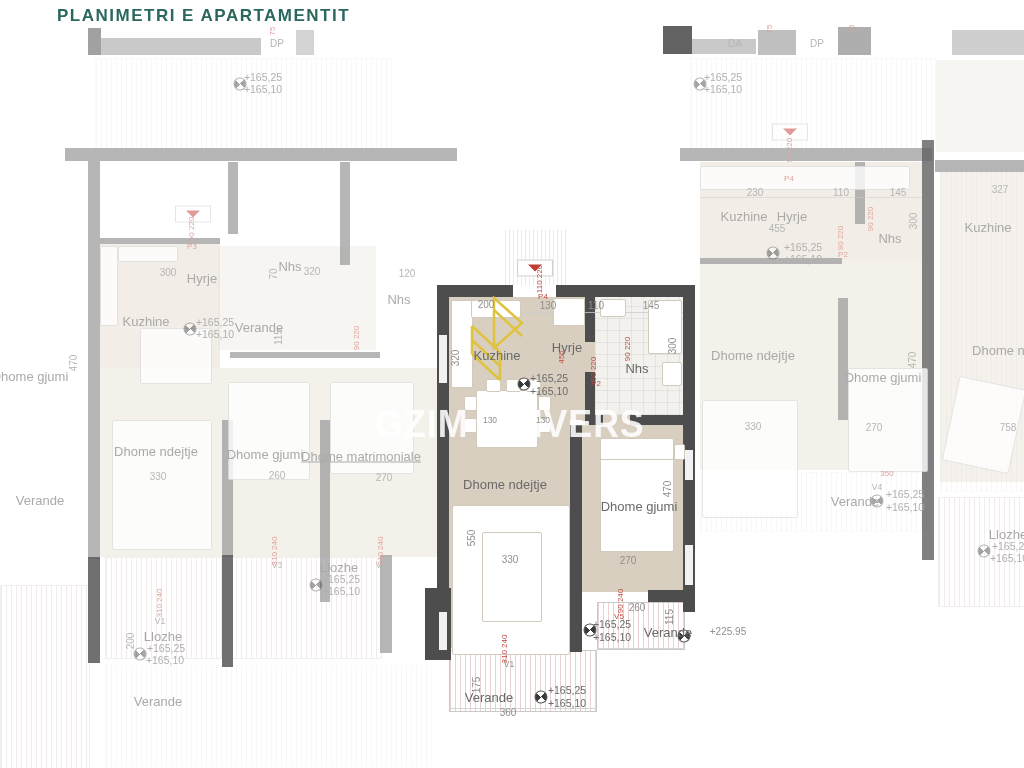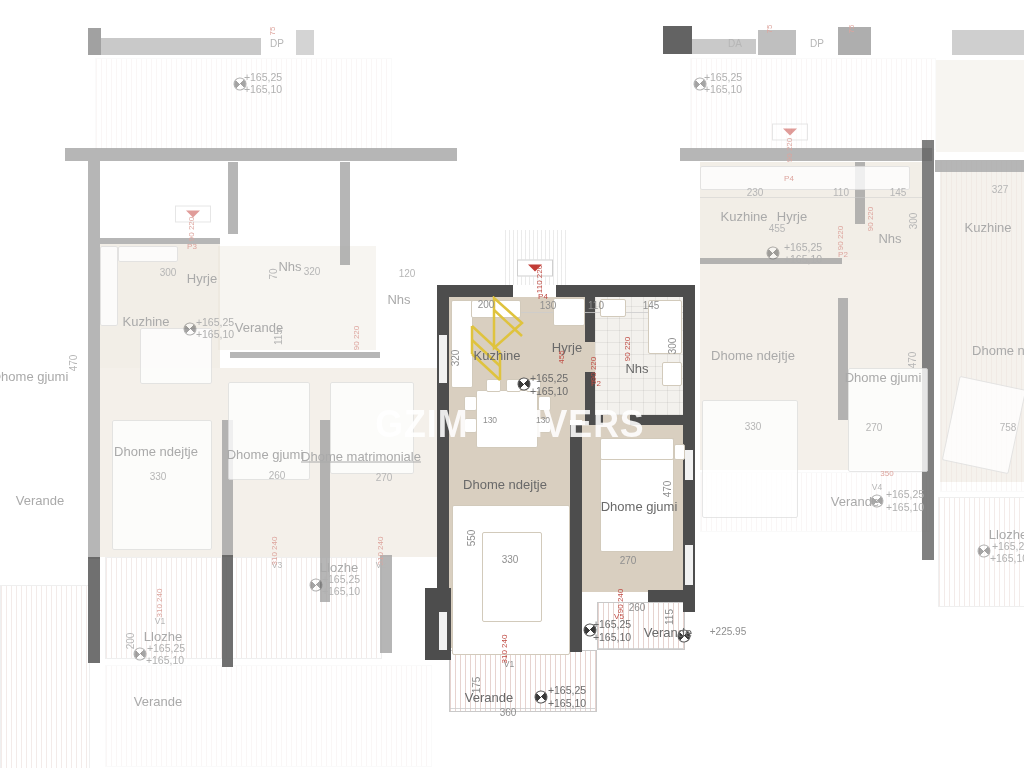--- a/index.html
+++ b/index.html
@@ -55,20 +55,21 @@
   .marker i{display:block;width:0;height:0;border-left:7px solid transparent;
     border-right:7px solid transparent;border-top:7px solid #c23b35;}
   .marker.f{opacity:.5;}
   #logo{position:absolute;left:466px;top:296px;}
 </style>
 </head>
 <body>
 
 <div id="stage">
 
+  <div id="title">PLANIMETRI  E  APARTAMENTIT</div>
 
   <div class="blk" style="left:88px;top:28px;width:13px;height:27px;background:#8a8a8a;opacity:.8;"></div>
   <div class="blk" style="left:101px;top:38px;width:160px;height:17px;background:#c9c9c9;"></div>
   <div class="blk" style="left:296px;top:30px;width:18px;height:25px;background:#d4d4d4;"></div>
   <div class="blk" style="left:663px;top:26px;width:29px;height:28px;background:#636363;"></div>
   <div class="blk" style="left:692px;top:39px;width:64px;height:15px;background:#c9c9c9;"></div>
   <div class="blk" style="left:758px;top:30px;width:38px;height:25px;background:#bfbfbf;"></div>
   <div class="blk" style="left:838px;top:27px;width:33px;height:28px;background:#9a9a9a;opacity:.8;"></div>
   <div class="blk" style="left:952px;top:30px;width:72px;height:25px;background:#cfcfcf;"></div>
   <div class="hatch xl" style="left:95px;top:58px;width:295px;height:90px;"></div>

